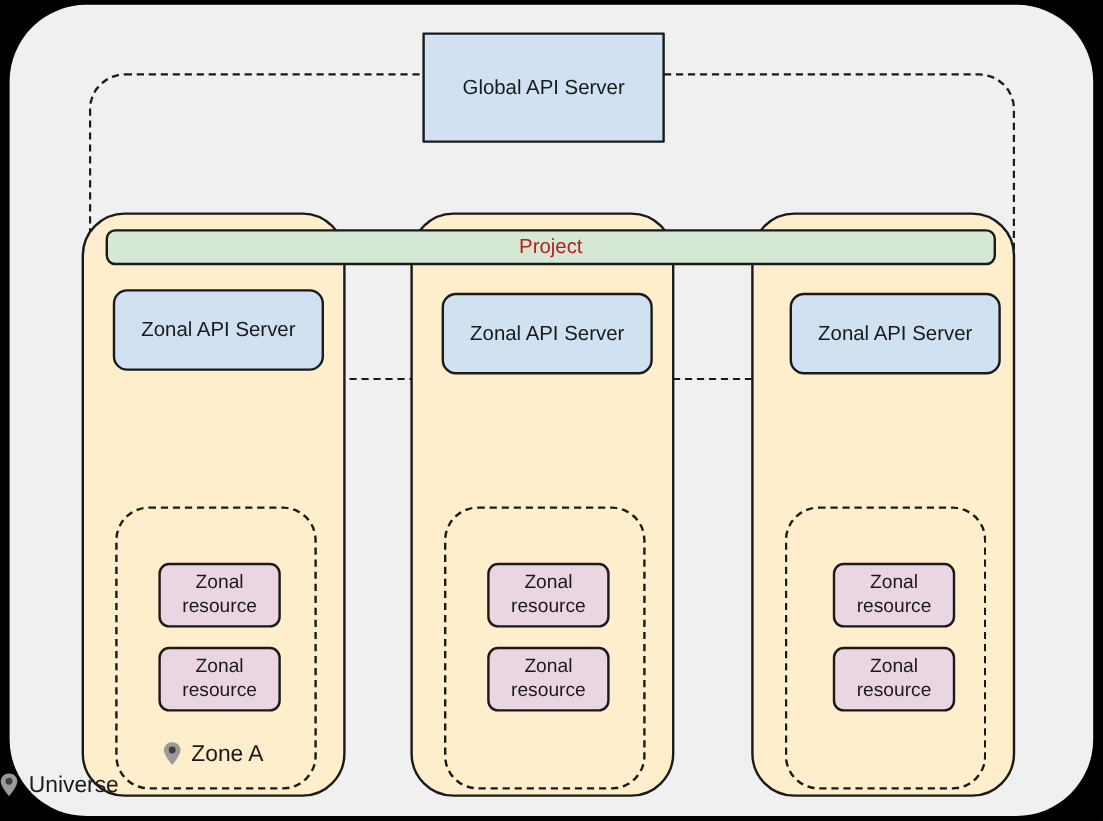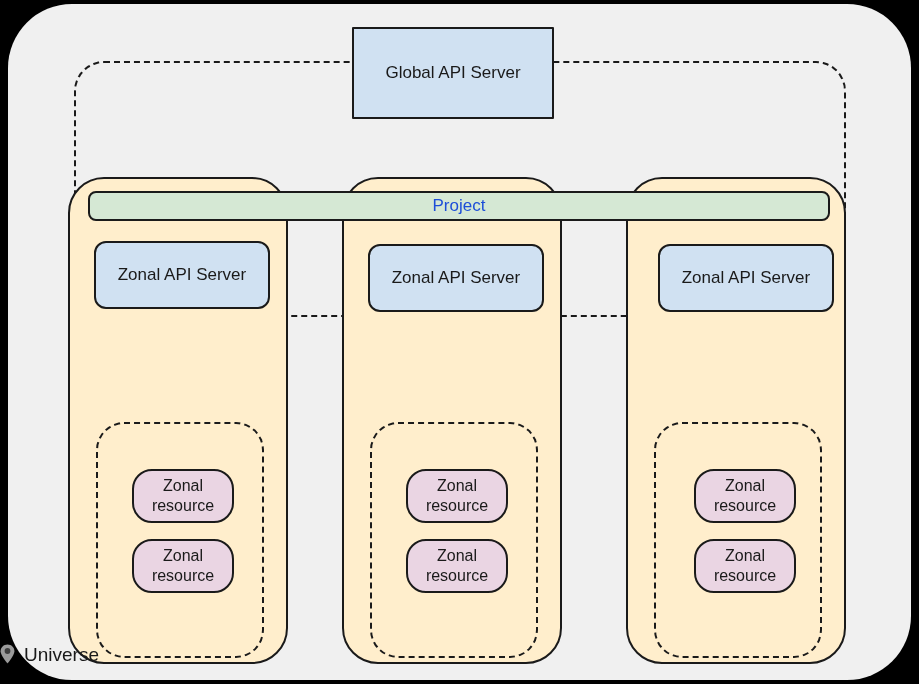--- a/index.html
+++ b/index.html
@@ -115,21 +115,21 @@
     font-size: 17px;
     color: #1a1a1a;
     z-index: 5;
   }
 
   
   .zonal-resource {
     position: absolute;
     background: #ead5e3;
     border: 2px solid #1a1a1a;
-    border-radius: 20px;
+    border-radius: 9px;
     box-sizing: border-box;
     display: flex;
     flex-direction: column;
     align-items: center;
     justify-content: center;
     font-size: 16px;
     line-height: 1.28;
     color: #1a1a1a;
     text-align: center;
     z-index: 5;
@@ -142,21 +142,21 @@
     width: 742px;
     height: 30px;
     background: #d5e8d4;
     border: 2px solid #1a1a1a;
     border-radius: 8px;
     box-sizing: border-box;
     display: flex;
     align-items: center;
     justify-content: center;
     font-size: 17px;
-    color: #1d4ed8;
+    color: #b91c1c;
     z-index: 7;
   }
   .bar-project { top: 191px; }
   .bar-global-resource { top: 251px; }
 
   
   .global-api-server {
     position: absolute;
     left: 352px;
     top: 27px;
@@ -211,20 +211,29 @@
     <div class="zonal-resource" style="left:62px; top:290px; width:102px; height:54px;">
       <span>Zonal</span>
       <span>resource</span>
     </div>
 
     <div class="zonal-resource" style="left:62px; top:360px; width:102px; height:54px;">
       <span>Zonal</span>
       <span>resource</span>
     </div>
 
+    <div class="zone-label">
+      <span class="pin-icon">
+        <svg width="15" height="20" viewBox="0 0 15 20" xmlns="http://www.w3.org/2000/svg">
+          <path d="M7.5 0.6 C3.6 0.6 0.6 3.5 0.6 7.2 C0.6 11.6 7.5 19.4 7.5 19.4 C7.5 19.4 14.4 11.6 14.4 7.2 C14.4 3.5 11.4 0.6 7.5 0.6 Z" fill="#9a9a9a"></path>
+          <circle cx="7.5" cy="7.0" r="2.9" fill="#3d3d3d"></circle>
+        </svg>
+      </span>
+      <span class="label-text">Zone A</span>
+    </div>
   </div>
 
   <div class="zone zone-b">
     <div class="zone-inner-dashed"></div>
 
     <div class="zonal-api-server" style="left:24px; top:65px; width:176px; height:68px;">
       <span>Zonal API Server</span>
     </div>
 
     <div class="zonal-resource" style="left:62px; top:290px; width:102px; height:54px;">

